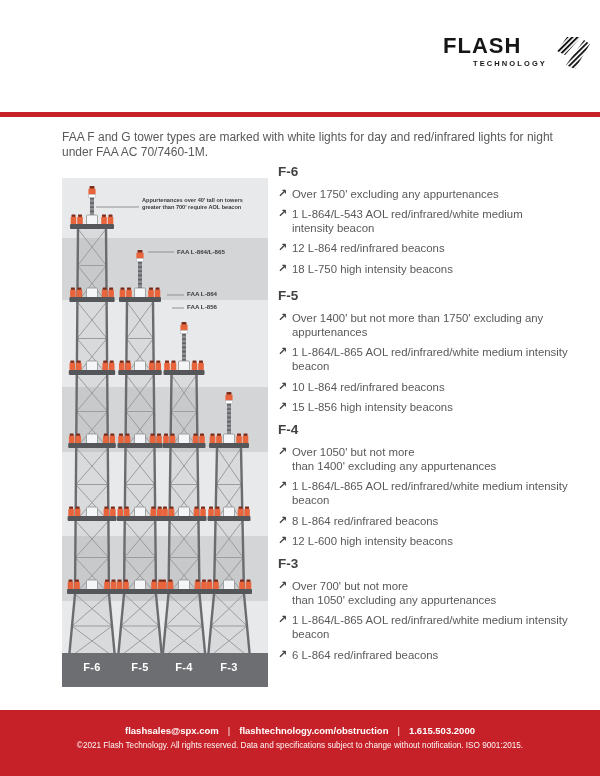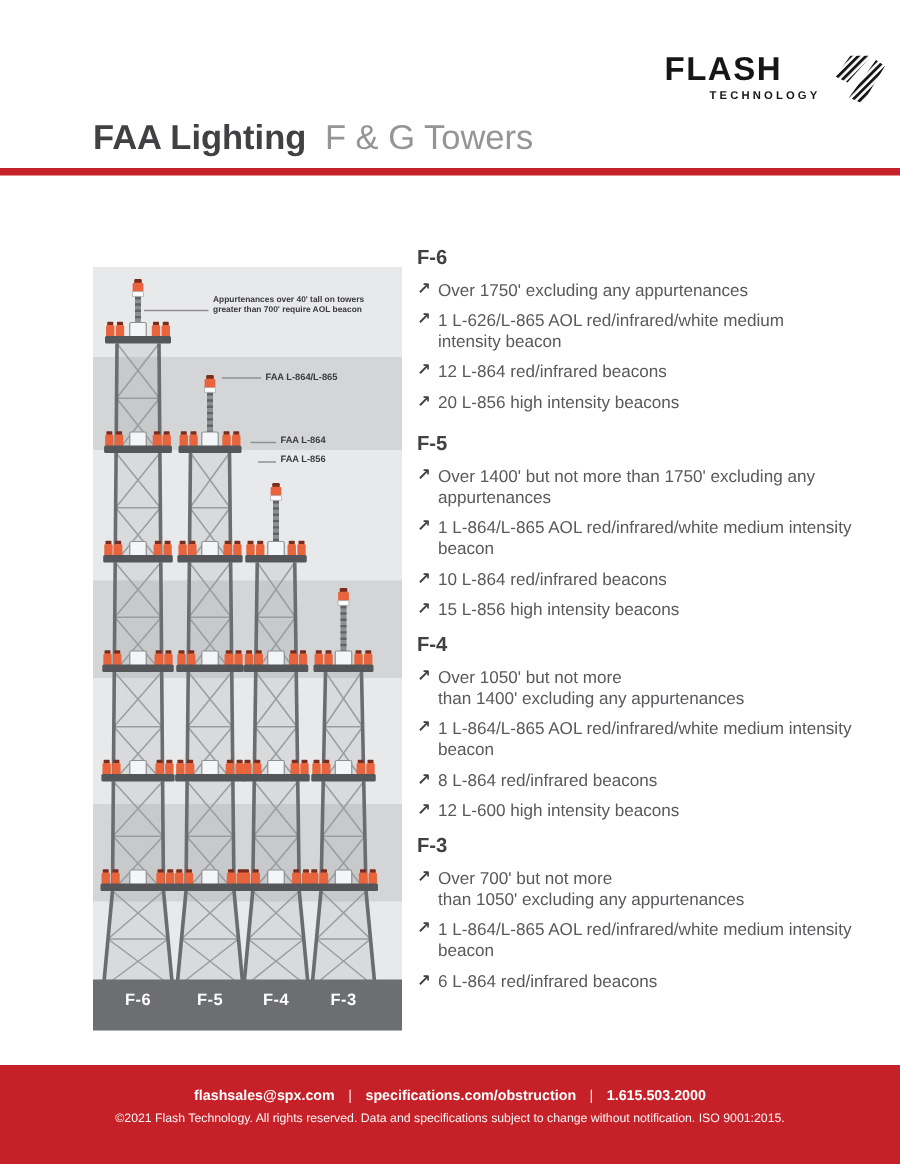--- a/index.html
+++ b/index.html
@@ -71,26 +71,24 @@
         <pattern id="hatch" width="3.6" height="3.6" patternTransform="rotate(45)" patternUnits="userSpaceOnUse">
           <rect width="3.6" height="3.6" fill="#ffffff"></rect>
           <rect width="1.9" height="3.6" fill="#161616"></rect>
         </pattern>
       </defs>
       <polygon points="11,0 25,0 9,18 1,14" fill="url(#hatch)"></polygon>
       <polygon points="28,3 34,7 19,32 10,28" fill="url(#hatch)"></polygon>
     </svg>
   </div>
 
-  <div class="title">
-    <span class="b">FAA Lighting</span>
-    <span class="r">F &amp; G Towers</span>
-  </div>
   <div class="rule"></div>
 
+  <div class="intro">FAA F and G tower types are marked with white lights for day and red/infrared lights for night
+under FAA AC 70/7460-1M.</div>
 
   <div class="panel">
     <div class="stripe" id="stripe1"></div>
     <div class="stripe" id="stripe2"></div>
     <div class="stripe" id="stripe3"></div>
     <svg id="tower-svg" width="206" height="509" viewBox="62 178 206 509">
         <rect x="90" y="197" width="4" height="27" style="fill:#8d8f92"></rect>
         <line x1="92" y1="198" x2="92" y2="223" style="stroke:#606265;stroke-width:4;stroke-dasharray:1.6 2.6"></line>
         <polygon points="78,229 106,229 106.6,302 77.4,302" style="fill:rgba(150,152,155,.18)"></polygon>
         <line x1="78" y1="229" x2="106.3" y2="265.5" style="stroke:#9a9c9f;stroke-width:1;fill:none"></line>
@@ -452,30 +450,30 @@
   </div>
 
   <div class="sec" id="sec0">
     <div class="sec-h">F-6</div>
     <div class="item">
         <span class="arr">↗</span>
         <span class="itxt">Over 1750' excluding any appurtenances</span>
       </div>
     <div class="item">
         <span class="arr">↗</span>
-        <span class="itxt">1 L-626/L-865 AOL red/infrared/white medium
+        <span class="itxt">1 L-864/L-543 AOL red/infrared/white medium
 intensity beacon</span>
       </div>
     <div class="item">
         <span class="arr">↗</span>
         <span class="itxt">12 L-864 red/infrared beacons</span>
       </div>
     <div class="item">
         <span class="arr">↗</span>
-        <span class="itxt">20 L-856 high intensity beacons</span>
+        <span class="itxt">18 L-750 high intensity beacons</span>
       </div>
   </div>
 
   <div class="sec" id="sec1">
     <div class="sec-h">F-5</div>
     <div class="item">
         <span class="arr">↗</span>
         <span class="itxt">Over 1400' but not more than 1750' excluding any
 appurtenances</span>
       </div>
@@ -532,20 +530,20 @@
         <span class="arr">↗</span>
         <span class="itxt">6 L-864 red/infrared beacons</span>
       </div>
   </div>
 
 
   <div class="footer">
     <div class="f-line1">
       <a href="#">flashsales@spx.com</a>
       <span class="f-sep">|</span>
-      <a href="#">specifications.com/obstruction</a>
+      <a href="#">flashtechnology.com/obstruction</a>
       <span class="f-sep">|</span>
       <a href="#">1.615.503.2000</a>
     </div>
     <div class="f-line2">©2021 Flash Technology. All rights reserved. Data and specifications subject to change without notification. ISO 9001:2015.</div>
   </div>
 
 </div>
 
 </body></html>

